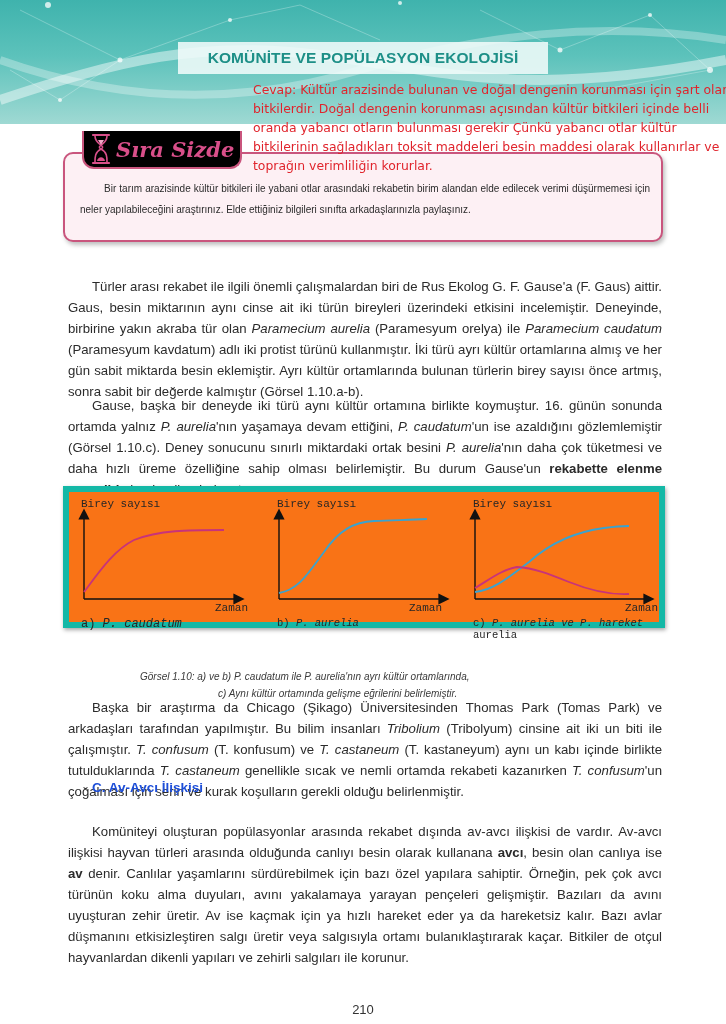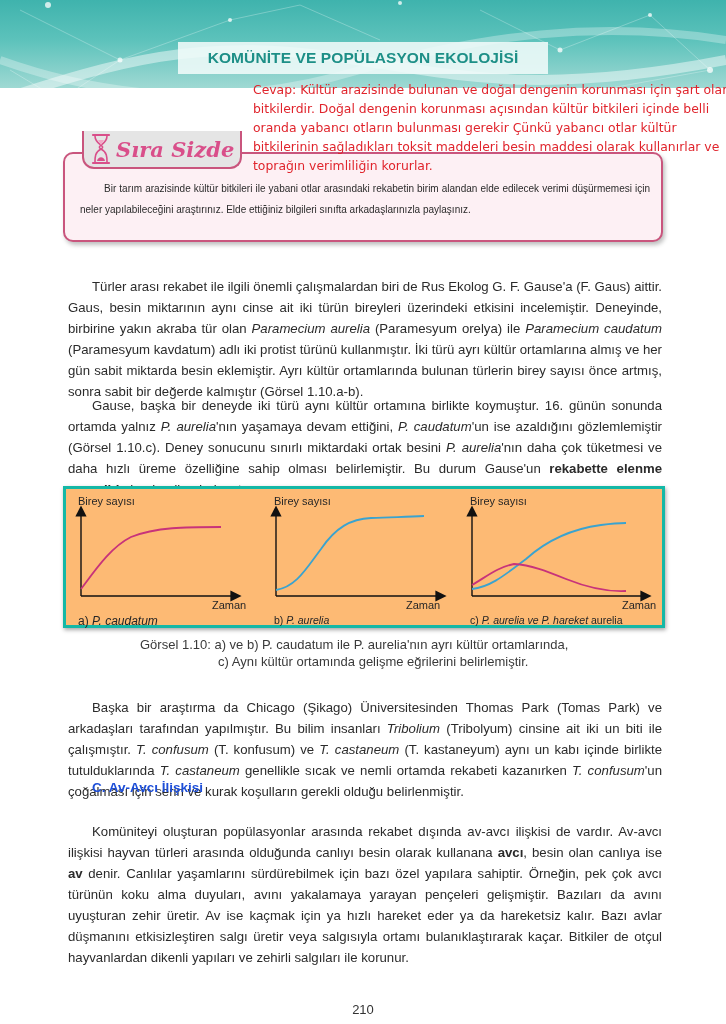--- a/index.html
+++ b/index.html
@@ -1,20 +1,20 @@
 <!DOCTYPE html>
 <html><head>
 <meta charset="utf-8">
 <style>
   * { box-sizing: border-box; margin: 0; padding: 0; }
   html, body { width: 726px; height: 1024px; background: #ffffff; overflow: hidden; }
   body { position: relative; font-family: "Liberation Sans", sans-serif; color: #262626; }
 
   .banner {
-    position: absolute; left: 0; top: 0; width: 726px; height: 88px;
+    position: absolute; left: 0; top: 0; width: 726px; height: 124px;
     background: linear-gradient(180deg, #3fb3ad 0%, #5cc2bb 45%, #9fd9d3 100%);
     overflow: hidden;
   }
   .banner svg { position: absolute; left: 0; top: 0; }
   .banner-title-box {
     position: absolute; left: 178px; top: 42px; width: 370px; height: 32px;
     background: rgba(240, 250, 249, 0.88);
     display: flex; align-items: center; justify-content: center;
   }
   .banner-title {
@@ -29,21 +29,21 @@
   }
   .answer .l { display: block; white-space: nowrap; }
 
   .sira-box {
     position: absolute; left: 63px; top: 152px; width: 600px; height: 90px;
     background: #fdf0f4; border: 2px solid #c9557d; border-radius: 10px;
     box-shadow: 2px 3px 4px rgba(0,0,0,0.25);
   }
   .sira-tab {
     position: absolute; left: 82px; top: 131px; width: 160px; height: 38px;
-    background: #e5e5e5; border: 2px solid #c9557d; border-top: none;
+    background: #000000; border: 2px solid #c9557d; border-top: none;
     border-radius: 0 0 12px 12px; z-index: 3;
     display: flex; align-items: center;
   }
   .hourglass { margin-left: 4px; width: 26px; height: 34px; }
   .sira-label {
     font-family: "DejaVu Serif", serif; font-style: italic; font-weight: bold;
     font-size: 21px; color: #d94f8a; margin-left: 2px;
   }
   .sira-text {
     position: absolute; left: 80px; top: 178px; width: 570px;
@@ -53,27 +53,28 @@
   .body-text {
     position: absolute; left: 68px; width: 594px;
     font-size: 13.2px; line-height: 21px; color: #2b2b2b; text-align: justify; margin-top: 17px;
   }
   .p { text-indent: 24px; }
   i { font-style: italic; }
   b { font-weight: bold; }
 
   .figure {
     position: absolute; left: 63px; top: 486px; width: 602px; height: 142px;
-    background: #fdba74; border: 3px solid #14b8a6;
+    background: #f97316; border: 6px solid #14b8a6;
     box-shadow: 1px 2px 4px rgba(0,0,0,0.35);
+    font-family: Liberation Mono, monospace;
   }
   .figure svg { position: absolute; left: 0; top: 0; }
   .fig-caption {
-    position: absolute; left: 140px; top: 636px; width: 460px;
-    font-size: 13px; line-height: 17px; color: #3a3a3a;
+    position: absolute; left: 140px; top: 668px; width: 460px;
+    font-size: 10px; line-height: 17px; font-style: italic; color: #3a3a3a;
   }
   .fig-caption .l2 { padding-left: 78px; display: block; }
 
   .section-head {
     position: absolute; left: 92px; top: 780px;
     font-size: 13.5px; font-weight: bold; color: #1d4ed8;
   }
   .page-number {
     position: absolute; left: 0; width: 726px; top: 958px; text-align: center;
     font-size: 13px; color: #333; margin-top: 44px;

